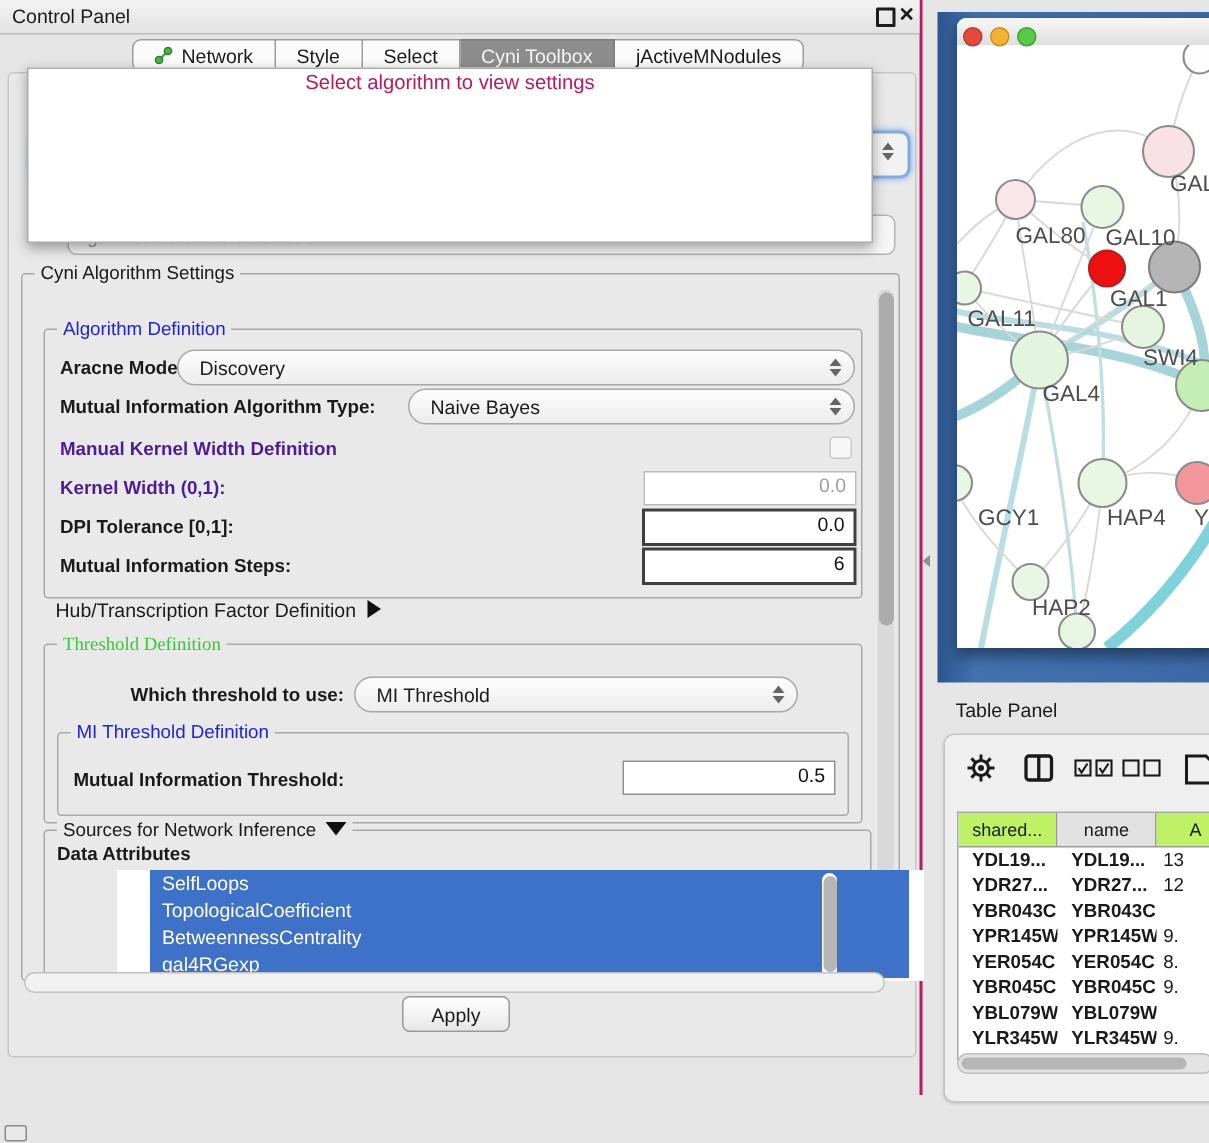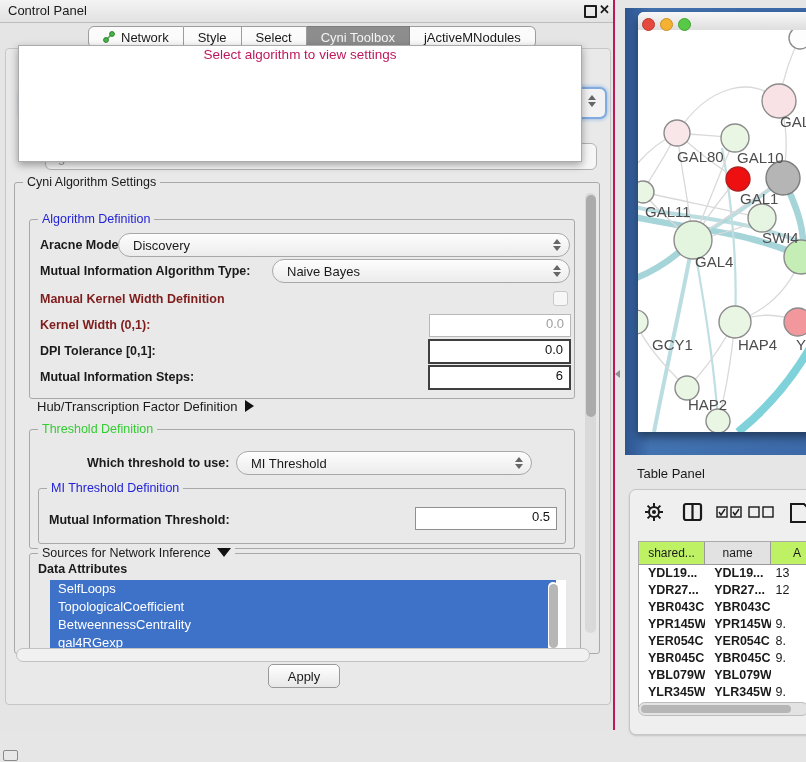--- a/index.html
+++ b/index.html
@@ -37,24 +37,24 @@
   
   .combo-hidden{left:20px;top:87px;width:583px;height:28px;border-radius:7px;background:#f2f2f2;
     border:2px solid #82abe0;box-shadow:0 0 4px #7fb0e8;z-index:2;}
   .combo-table{left:45px;top:143px;width:552px;height:27px;border-radius:6px;background:#f6f6f6;
     border:1px solid #b3b3b3;z-index:1;font-size:13px;color:#9a9a9a;line-height:27px;padding-left:12px;box-sizing:border-box;}
 
   
   .group{border:1px solid #a9a9a9;border-radius:3px;}
   .gtitle{position:absolute;top:-8px;left:8px;background:#e9e9e9;padding:0 4px;font-size:12.5px;white-space:nowrap;}
   .gtitle.blue{color:#2222d6;}
-  .gtitle.green{color:#33cc33;}
+  .gtitle.green{color:#33cc33;font-family:Liberation Serif, serif;}
 
   .lbl{font-size:12.5px;font-weight:bold;white-space:nowrap;}
-  .lbl.dis{color:#7f1d1d;}
+  .lbl.dis{color:#4c1d95;}
 
   .combo{position:absolute;height:24px;border:1px solid #a8a8a8;border-radius:12px;
     background:linear-gradient(#fdfdfd,#ececec);font-size:13px;display:flex;align-items:center;
     padding:0 8px 0 14px;box-sizing:border-box;}
   .combo .val{flex:1;white-space:nowrap;overflow:hidden;}
   .stepper{display:flex;flex-direction:column;gap:2px;align-items:center;}
   .tri-up{width:0;height:0;border-left:4px solid transparent;border-right:4px solid transparent;border-bottom:5px solid #666;}
   .tri-dn{width:0;height:0;border-left:4px solid transparent;border-right:4px solid transparent;border-top:5px solid #666;}
 
   .field{position:absolute;height:20px;background:#fff;font-size:13px;text-align:right;
@@ -231,21 +231,21 @@
         <div class="abs group" style="left:8px;top:58px;width:526px;height:54px;">
           <span class="gtitle blue">MI Threshold Definition</span>
           <div class="abs lbl" style="left:10px;top:24px;">Mutual Information Threshold:</div>
           <div class="field lite" style="left:376px;top:18px;width:130px;border-color:#8f8f8f;color:#111;">0.5</div>
         </div>
       </div>
 
       <div class="abs group" style="left:14px;top:370px;width:550px;height:100px;">
         <span class="gtitle"><span>Sources for Network Inference</span><span class="arrow-d"></span></span>
         <div class="abs lbl" style="left:8px;top:8px;">Data Attributes</div>
-        <div class="abs attr-list" style="left:20px;" id="attr-list">
+        <div class="abs attr-list" style="left:48px;padding-left:22px;" id="attr-list">
             <div class="attr-item">SelfLoops</div>
             <div class="attr-item">TopologicalCoefficient</div>
             <div class="attr-item">BetweennessCentrality</div>
             <div class="attr-item">gal4RGexp</div>
           </div>
         <div class="vscroll" style="left:518px;top:28px;width:10px;height:70px;background:#fff;">
           <div class="vthumb" style="left:0.5px;top:2px;width:9px;height:64px;background:#b6b6b6;"></div>
         </div>
       </div>
     </div>

